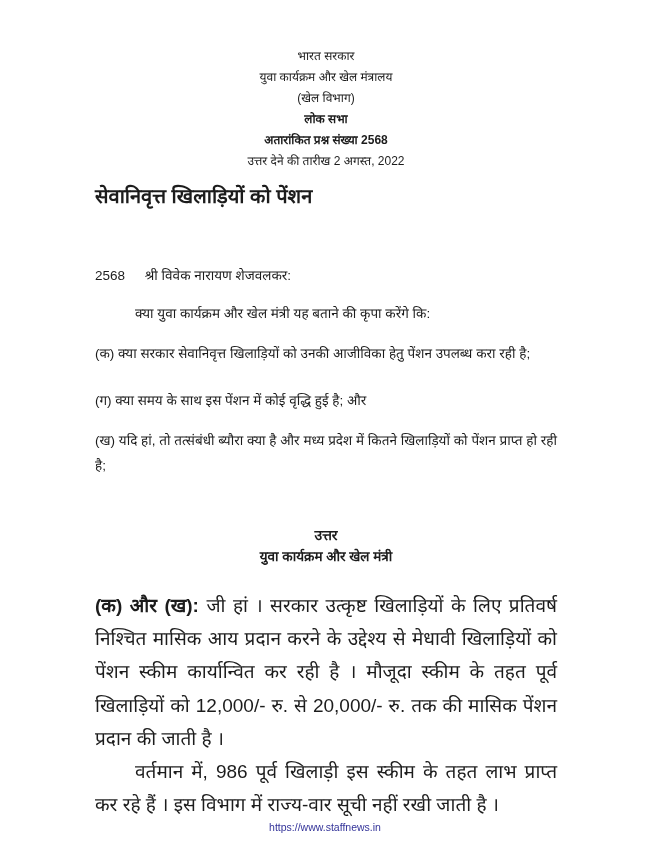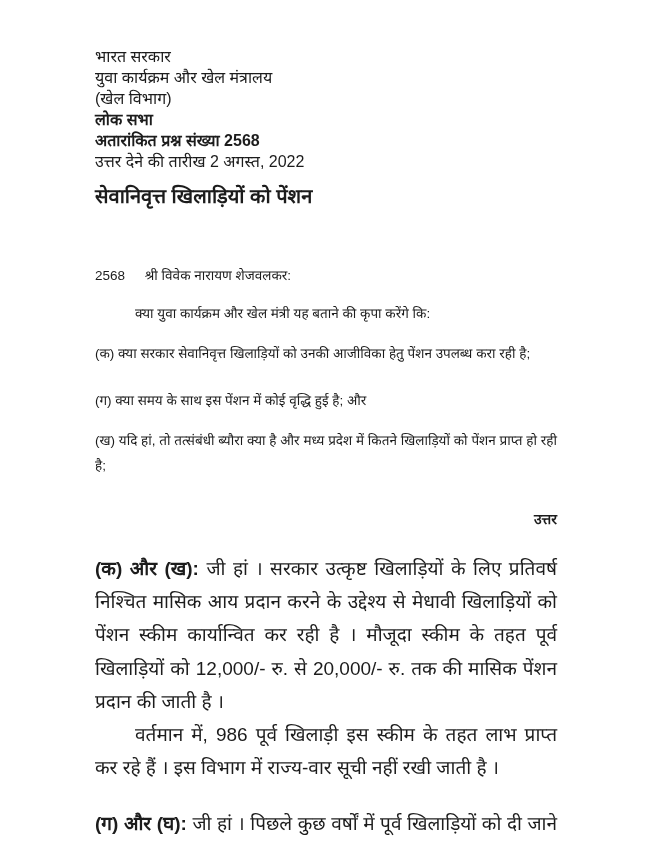--- a/index.html
+++ b/index.html
@@ -12,21 +12,22 @@
   }
   .page {
     position: relative;
     width: 650px;
     height: 841px;
     background: #ffffff;
     padding: 46px 93px 0 95px;
     overflow: hidden;
   }
   .doc-header {
-    font-size: 16px;
+    text-align: center;
+    font-size: 12px;
     line-height: 21px;
   }
   .doc-header .bold { font-weight: bold; }
   .doc-title {
     font-weight: bold;
     font-size: 20px;
     margin-top: 10px;
   }
   .q-row {
     margin-top: 57px;
@@ -36,22 +37,22 @@
   .para {
     font-size: 13.5px;
     line-height: 1.85;
     text-align: justify;
   }
   .intro { margin-top: 18px; text-indent: 40px; }
   .part { margin-top: 15px; }
   .part-g { margin-top: 22px; }
   .part-gh { margin-top: 24px; }
   .answer-head {
-    margin-top: 30px;
-    text-align: right;
+    margin-top: 46px;
+    text-align: center;
     font-size: 13.5px;
     line-height: 21px;
   }
   .answer-head .head-word { font-weight: bold; font-size: 14px; }
   .answer-head .minister-title { font-weight: bold; }
   .ans-para {
     font-size: 19px;
     line-height: 1.75;
     text-align: justify;
   }
@@ -97,27 +98,31 @@
     <p class="para intro">क्या युवा कार्यक्रम और खेल मंत्री यह बताने की कृपा करेंगे कि:</p>
 
     <p class="para part">(क) क्या सरकार सेवानिवृत्त खिलाड़ियों को उनकी आजीविका हेतु पेंशन उपलब्ध करा रही है;</p>
     <p class="para part part-g">(ग) क्या समय के साथ इस पेंशन में कोई वृद्धि हुई है; और</p>
     <p class="para part">(ख) यदि हां, तो तत्संबंधी ब्यौरा क्या है और मध्य प्रदेश में कितने खिलाड़ियों को पेंशन प्राप्त हो रही है;</p>
   </div>
 
   <div class="answer-section">
     <div class="answer-head">
       <div class="head-word">उत्तर</div>
+      <div class="minister-title">युवा कार्यक्रम और खेल मंत्री</div>
     </div>
 
     <p class="ans-para ans-1">
       <span class="lead">(क) और (ख):</span><span> जी हां । सरकार उत्कृष्ट खिलाड़ियों के लिए प्रतिवर्ष निश्चित मासिक आय प्रदान करने के उद्देश्य से मेधावी खिलाड़ियों को पेंशन स्कीम कार्यान्वित कर रही है । मौजूदा स्कीम के तहत पूर्व खिलाड़ियों को 12,000/- रु. से 20,000/- रु. तक की मासिक पेंशन प्रदान की जाती है ।</span>
     </p>
 
     <p class="ans-para ans-2">वर्तमान में, 986 पूर्व खिलाड़ी इस स्कीम के तहत लाभ प्राप्त कर रहे हैं । इस विभाग में राज्य-वार सूची नहीं रखी जाती है ।</p>
 
     <p class="ans-para ans-3">
       <span class="lead">(ग) और (घ):</span><span> जी हां । पिछले कुछ वर्षों में पूर्व खिलाड़ियों को दी जाने वाली पेंशन की राशि में वृद्धि की गई है । पेंशन की मौजूदा दरें निम्नानुसार हैं:-</span>
     </p>
   </div>
 
+  <div class="footer">
+    <span class="footer-link">https://www.staffnews.in</span>
+  </div>
 
 </div>
 
 </body></html>

